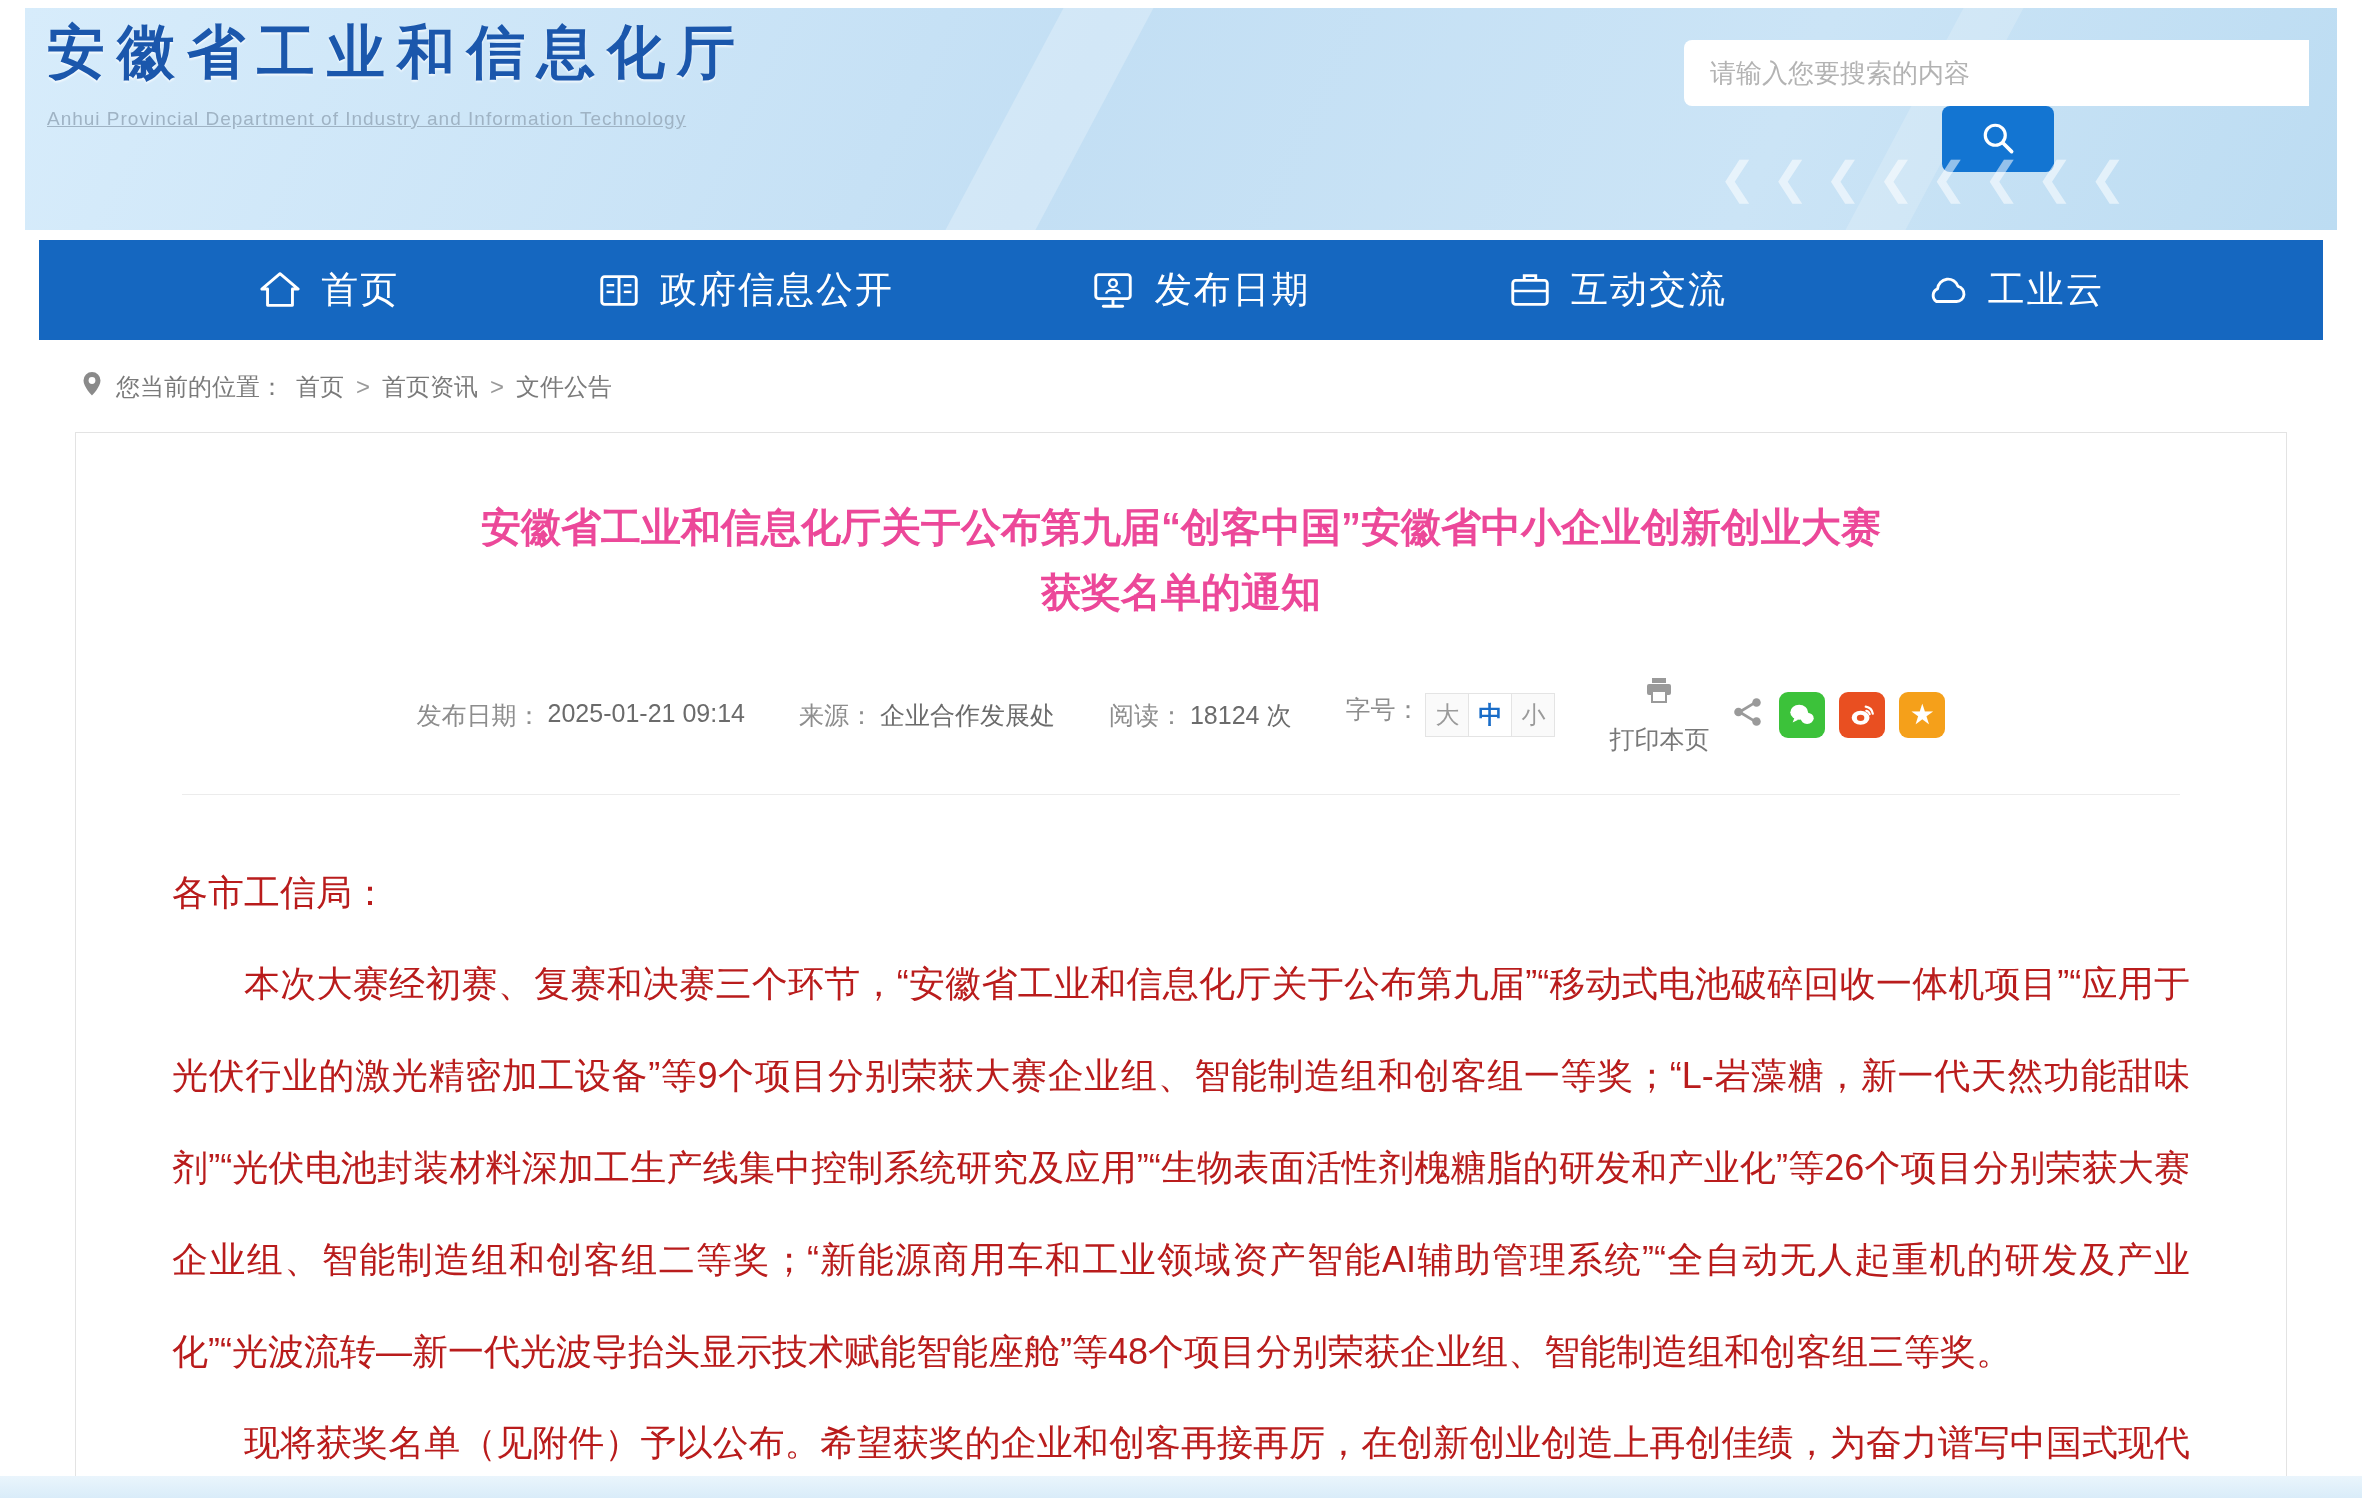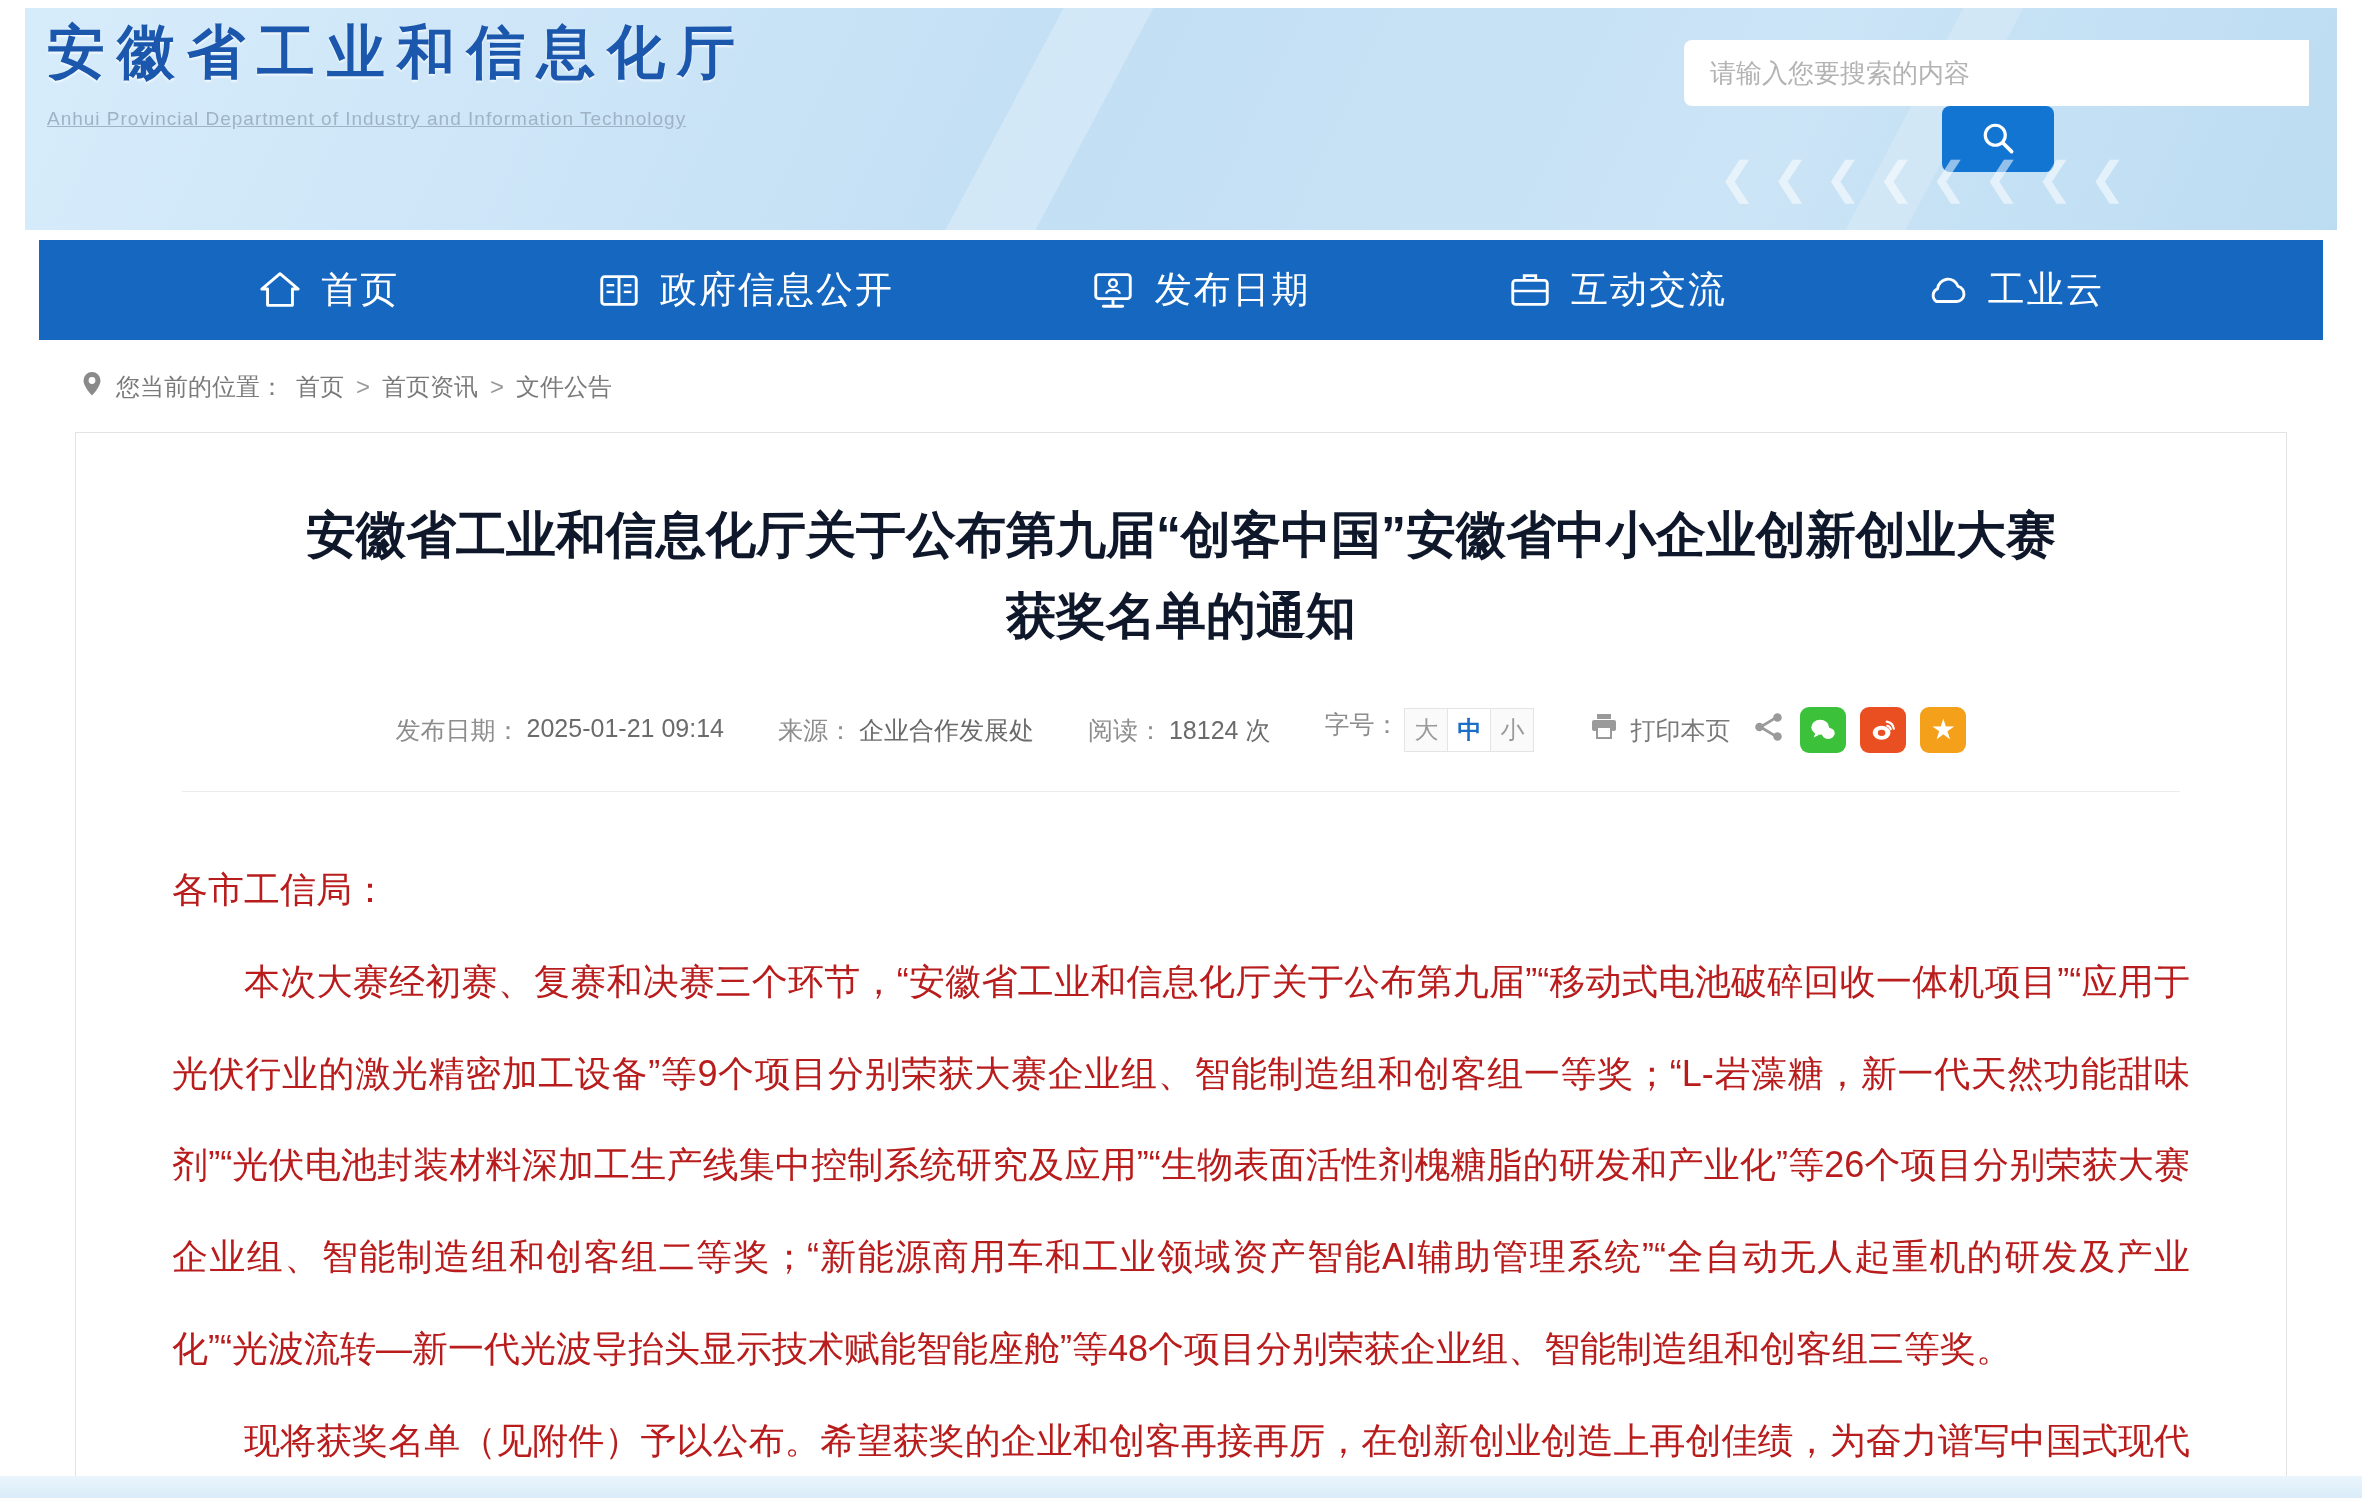--- a/index.html
+++ b/index.html
@@ -57,38 +57,38 @@
   }
   .breadcrumb .crumb-link { color:#7a7a7a; cursor:pointer; }
   .breadcrumb .crumb-sep { color:#9a9a9a; }
 
   
   .article-card {
     margin:6px 50px 0 50px; background:#ffffff; border:1px solid #e3e3e3;
     padding:62px 96px 80px 96px; min-height:1000px;
   }
   .article-title {
-    text-align:center; font-size:50px; font-weight:bold; color:#0f172a; line-height:1.62;
+    text-align:center; font-size:40px; font-weight:bold; color:#ec4899; line-height:1.62;
   }
   .article-meta {
     margin-top:50px; display:flex; justify-content:center; align-items:center;
     font-size:25px; color:#8d8d8d; gap:14px; flex-wrap:nowrap;
   }
   .meta-group { display:flex; align-items:flex-start; gap:6px; white-space:nowrap; }
   .meta-label { color:#8d8d8d; }
   .meta-value { color:#6b6b6b; }
   .meta-gap { width:26px; }
   .fs-group { display:flex; }
   .fs-btn {
     width:44px; height:44px; border:1px solid #e4e4e4; background:#fafafa;
     display:flex; align-items:center; justify-content:center;
     font-size:24px; color:#9a9a9a; cursor:pointer; margin-left:-1px;
   }
   .fs-btn.active { color:#1a6dc8; background:#ffffff; font-weight:bold; }
-  .print-group { display:flex; align-items:center; gap:10px; color:#787878; cursor:pointer; }
+  .print-group { display:flex; align-items:center; gap:10px; color:#787878; cursor:pointer;flex-direction:column; }
   .share-icons { display:flex; align-items:center; gap:14px; margin-left:8px; }
   .app-icon {
     width:46px; height:46px; border-radius:9px; display:flex; align-items:center;
     justify-content:center; cursor:pointer;
   }
   .app-icon.wechat { background:#3cc23a; }
   .app-icon.weibo  { background:#e94f21; }
   .app-icon.qzone  { background:#f5a01a; }
   .qzone-star { color:#ffffff; font-size:28px; line-height:1; }
   .share-nodes { cursor:pointer; }

